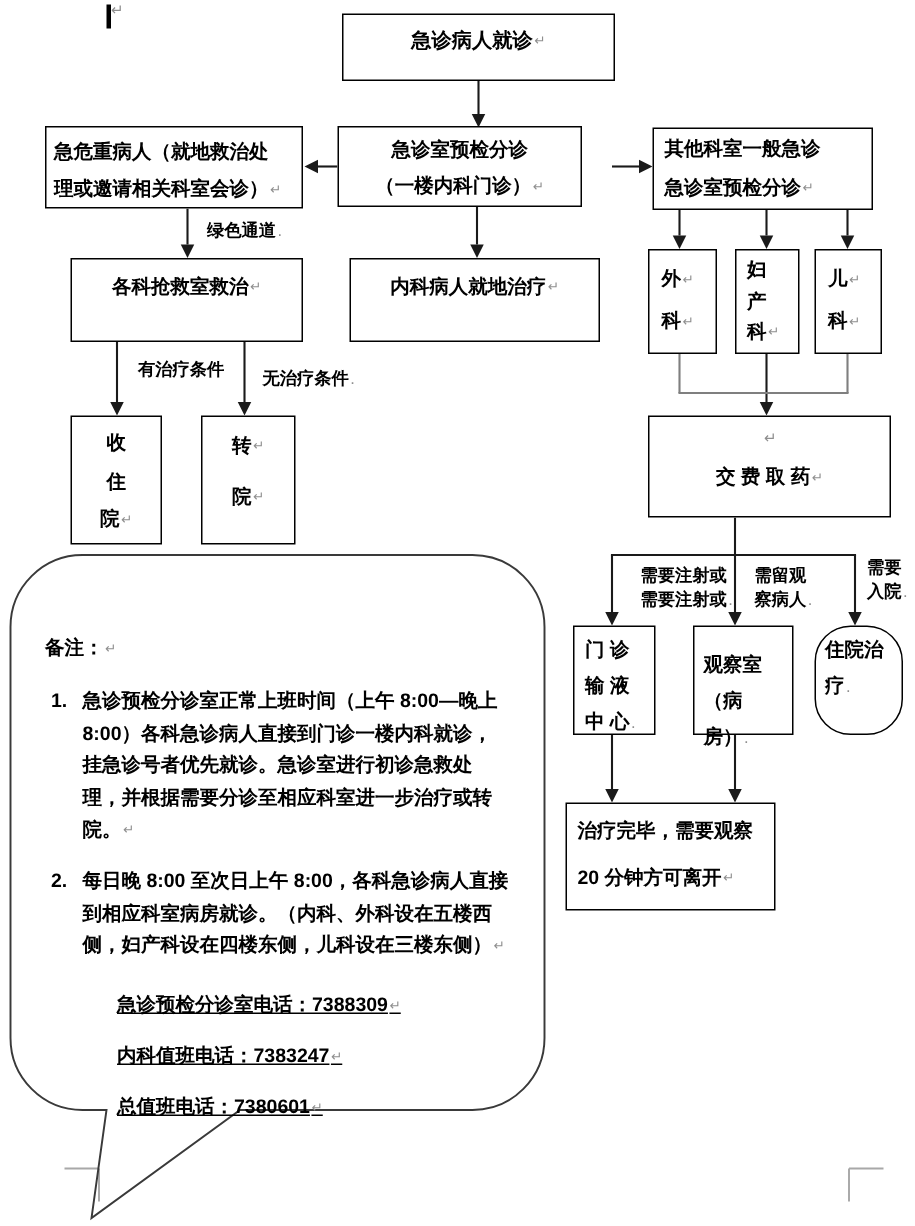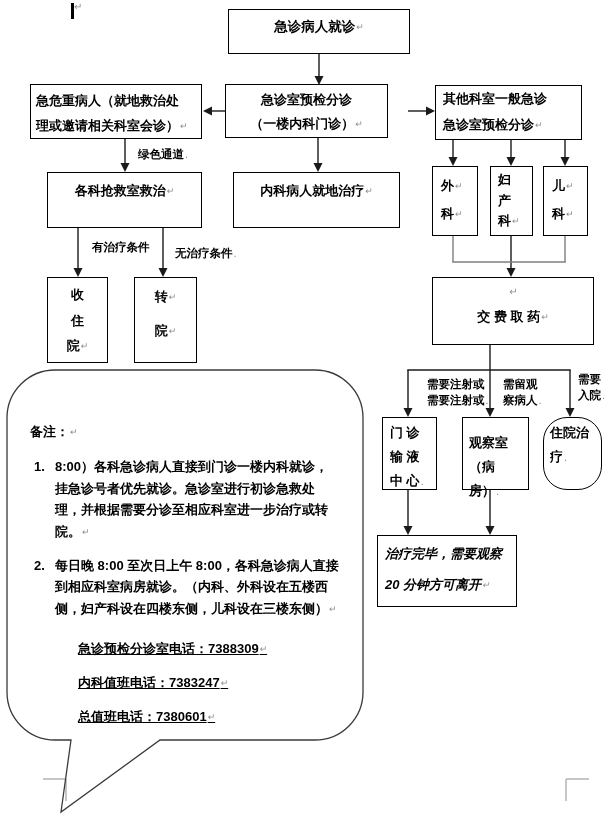--- a/index.html
+++ b/index.html
@@ -150,21 +150,21 @@
     <div class="bl"><span>观察室</span></div>
     <div class="bl"><span>（病</span></div>
     <div class="bl"><span>房）</span><span class="dotmark">.</span></div>
   </div>
 
   <div class="box" style="left:543px;top:417px;width:59px;height:73px;padding:3px 0 0 6px;line-height:24px;border-radius:24px;">
     <div class="bl"><span>住院治</span></div>
     <div class="bl"><span>疗</span><span class="dotmark">.</span></div>
   </div>
 
-  <div class="box" style="left:377px;top:535px;width:140px;height:72px;padding:2px 0 0 7px;line-height:31px;font-style:italic;">
+  <div class="box" style="left:377px;top:535px;width:140px;height:72px;padding:2px 0 0 7px;line-height:31px;">
     <div class="bl"><span>治疗完毕，需要观察</span></div>
     <div class="bl"><span>20 分钟方可离开</span><span class="pmark">↵</span></div>
   </div>
 
   <div class="elabel" style="left:138px;top:147px;">
     <span>绿色通道</span><span class="dotmark">.</span>
   </div>
   <div class="elabel" style="left:92px;top:240px;">
     <span>有治疗条件</span>
   </div>
@@ -182,20 +182,21 @@
   <div class="elabel" style="left:578px;top:372px;">
     <div><span>需要</span></div>
     <div><span>入院</span><span class="dotmark">.</span></div>
   </div>
 
   <div class="note">
     <div><span>备注：</span><span class="pmark">↵</span></div>
     <div class="note-row" style="margin-top:12.5px;">
       <div class="note-num">1.</div>
       <div>
+        <div class="bl"><span>急诊预检分诊室正常上班时间（上午 8:00—晚上</span></div>
         <div class="bl"><span>8:00）各科急诊病人直接到门诊一楼内科就诊，</span></div>
         <div class="bl"><span>挂急诊号者优先就诊。急诊室进行初诊急救处</span></div>
         <div class="bl"><span>理，并根据需要分诊至相应科室进一步治疗或转</span></div>
         <div class="bl"><span>院。</span><span class="pmark">↵</span></div>
       </div>
     </div>
     <div class="note-row" style="margin-top:11.5px;">
       <div class="note-num">2.</div>
       <div>
         <div class="bl"><span>每日晚 8:00 至次日上午 8:00，各科急诊病人直接</span></div>

